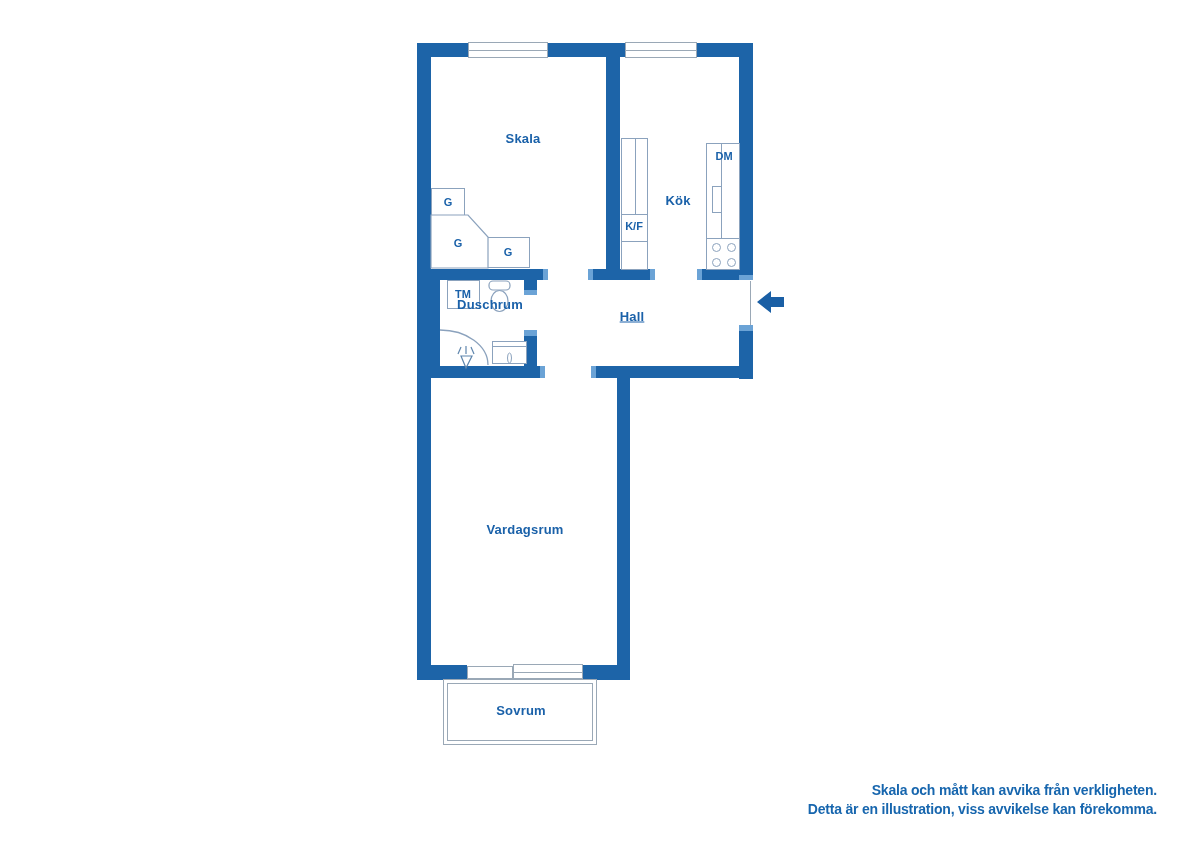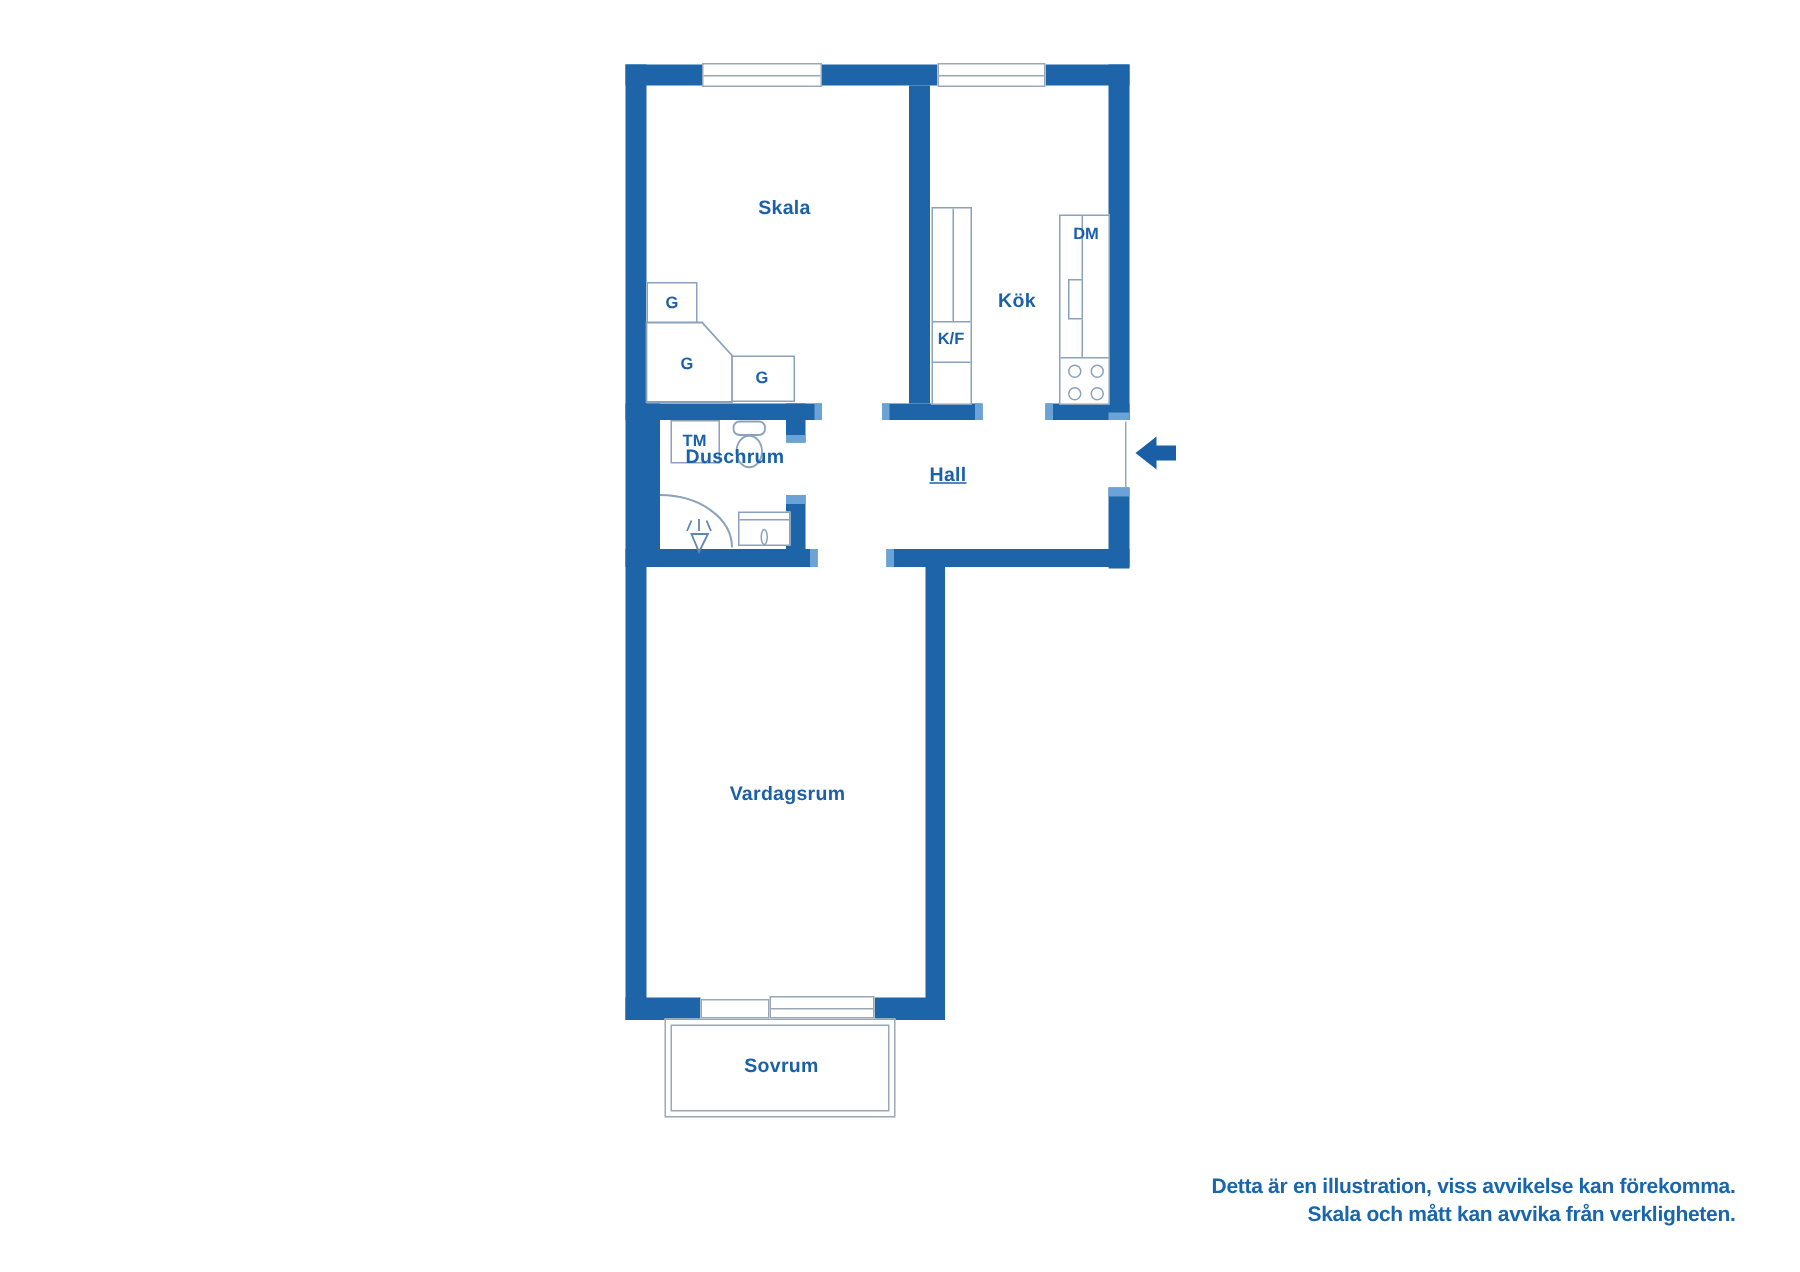--- a/index.html
+++ b/index.html
@@ -141,17 +141,17 @@
   <div class="lbl" style="left:521px;top:710px;">Sovrum</div>
 
   <div class="lbl small" style="left:448px;top:202px;">G</div>
   <div class="lbl small" style="left:458px;top:243px;">G</div>
   <div class="lbl small" style="left:508px;top:252px;">G</div>
   <div class="lbl small" style="left:463px;top:294px;">TM</div>
   <div class="lbl small" style="left:634px;top:226px;">K/F</div>
   <div class="lbl small" style="left:724px;top:156px;">DM</div>
 
   <div id="disclaimer">
+    <div>Skala och mått kan avvika från verkligheten.</div>
     <div>Detta är en illustration, viss avvikelse kan förekomma.</div>
-    <div>Skala och mått kan avvika från verkligheten.</div>
   </div>
 
 </div>
 
 </body></html>

